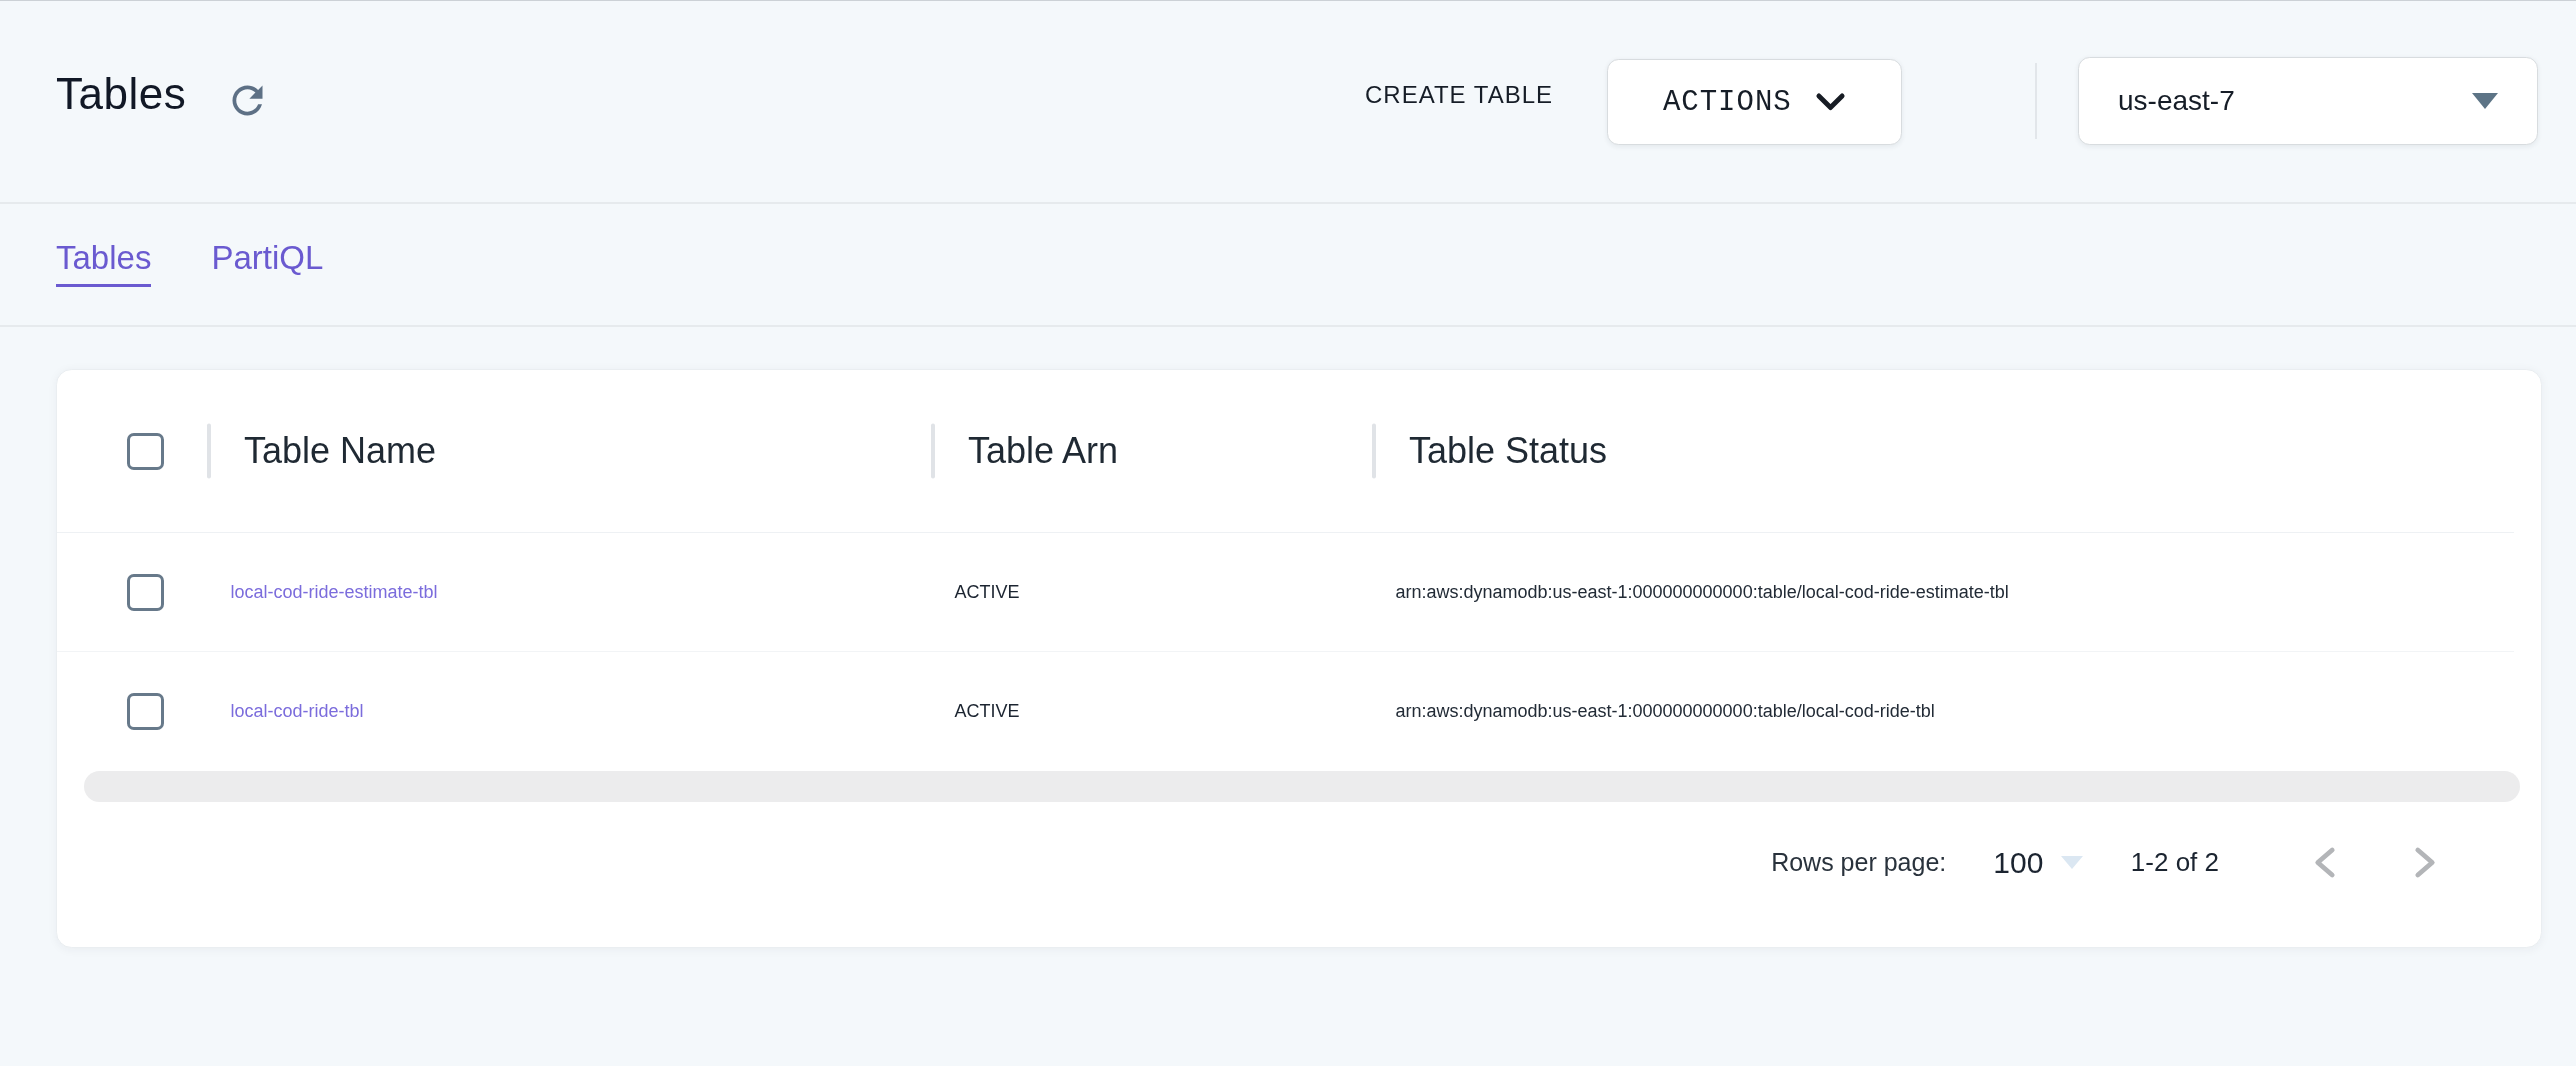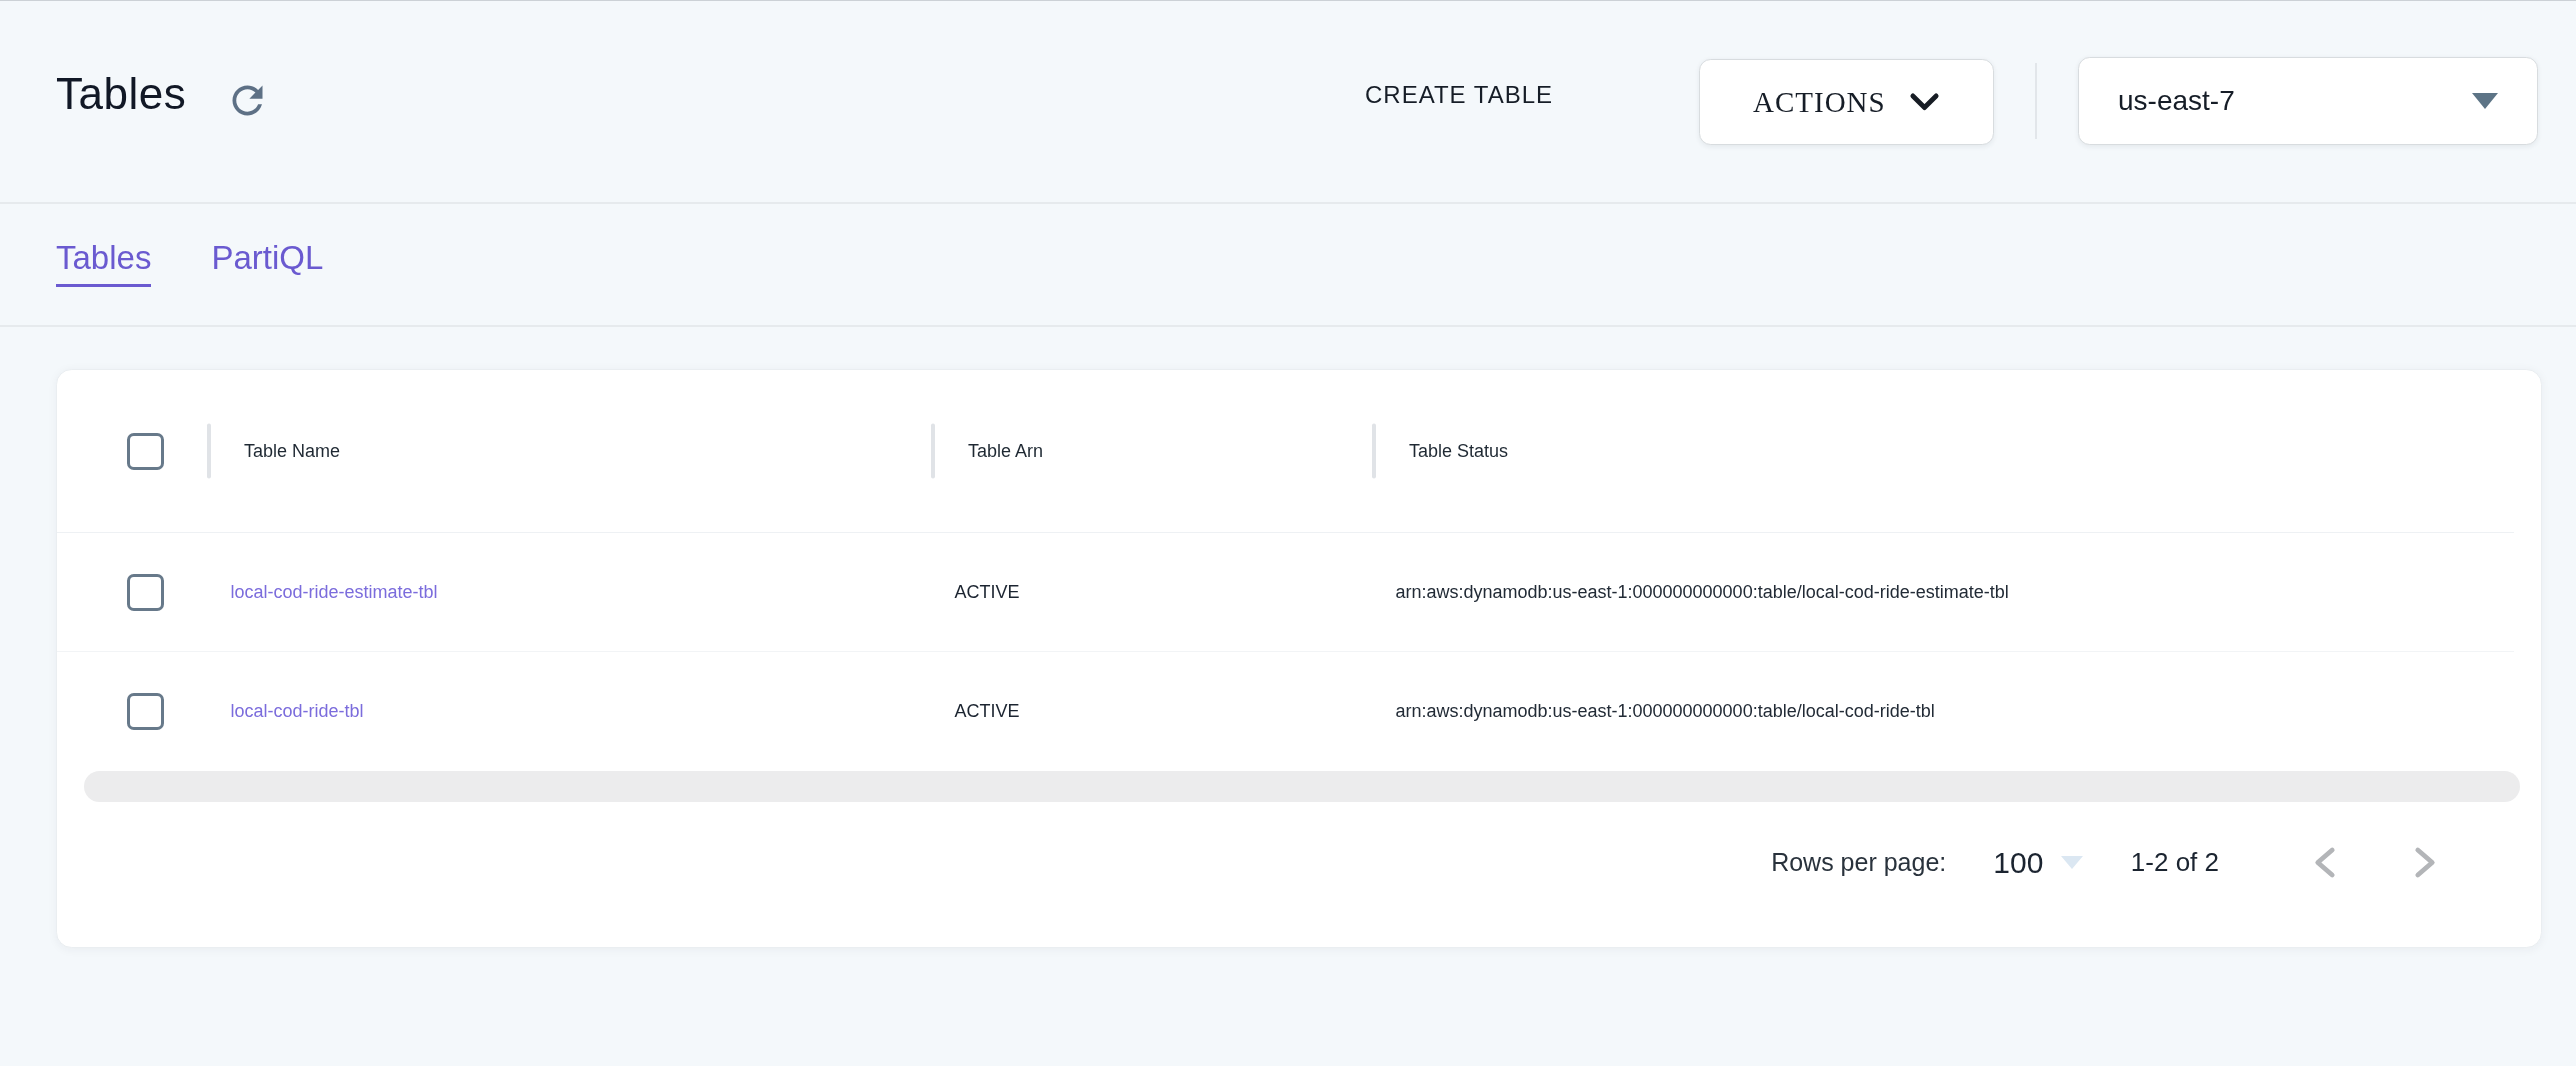--- a/index.html
+++ b/index.html
@@ -25,25 +25,25 @@
   }
   .refresh-btn svg { width: 45px; height: 45px; fill: #5d7085; }
 
   .create-table-btn {
     position: absolute; left: 1365px; top: 80px;
     border: none; background: transparent; cursor: pointer;
     font-family: inherit; font-size: 24px; font-weight: 500;
     color: #161d27; letter-spacing: 1px;
   }
   .actions-btn {
-    position: absolute; left: 1699px; top: 58px; width: 295px; height: 86px;
+    position: absolute; left: 1607px; top: 58px; width: 295px; height: 86px;
     background: #ffffff; border: 1.9px solid #d8dcdf; border-radius: 11.7px;
     box-shadow: 0 1.9px 4.9px rgba(30,40,60,0.07);
     display: flex; align-items: center; justify-content: center; gap: 23.4px;
-    font-family: Liberation Serif, serif; font-size: 29px; font-weight: 500;
+    font-family: Liberation Mono, monospace; font-size: 29px; font-weight: 500;
     color: #161d27; letter-spacing: 1px; cursor: pointer;
   }
   .actions-btn svg { width: 31px; height: 19.5px; }
   .header-vdivider {
     position: absolute; left: 2035px; top: 62px; width: 1.9px; height: 76px;
     background: #e2e6ea;
   }
   .region-select {
     position: absolute; left: 2078px; top: 56px; width: 460px; height: 88px;
     background: #ffffff; border: 1.9px solid #d8dcdf; border-radius: 11.7px;
@@ -84,21 +84,21 @@
   .trow.body { height: 119px; }
   .trow.body.row-divider { border-bottom: 1.9px solid #f2f4f6; }
 
   .cell-check { padding-left: 70px; }
   .checkbox {
     width: 37px; height: 37px; border: 3.9px solid #67798a; border-radius: 6.8px;
     background: #ffffff; cursor: pointer;
   }
   .hcell {
     position: relative; padding-left: 37px;
-    font-size: 18px; color: #1f2933;
+    font-size: 36px; color: #1f2933;
   }
   .hcell::before {
     content: ""; position: absolute; left: 0; top: 50%; transform: translateY(-50%);
     width: 3.9px; height: 55px; background: #e0e3e7; border-radius: 1.9px;
   }
   .bcell { padding-left: 23.4px; font-size: 18px; }
   .bcell.name { color: #7b6cdc; cursor: pointer; }
   .bcell.status { color: #1b2430; }
   .bcell.arn { color: #222b36; }
 

